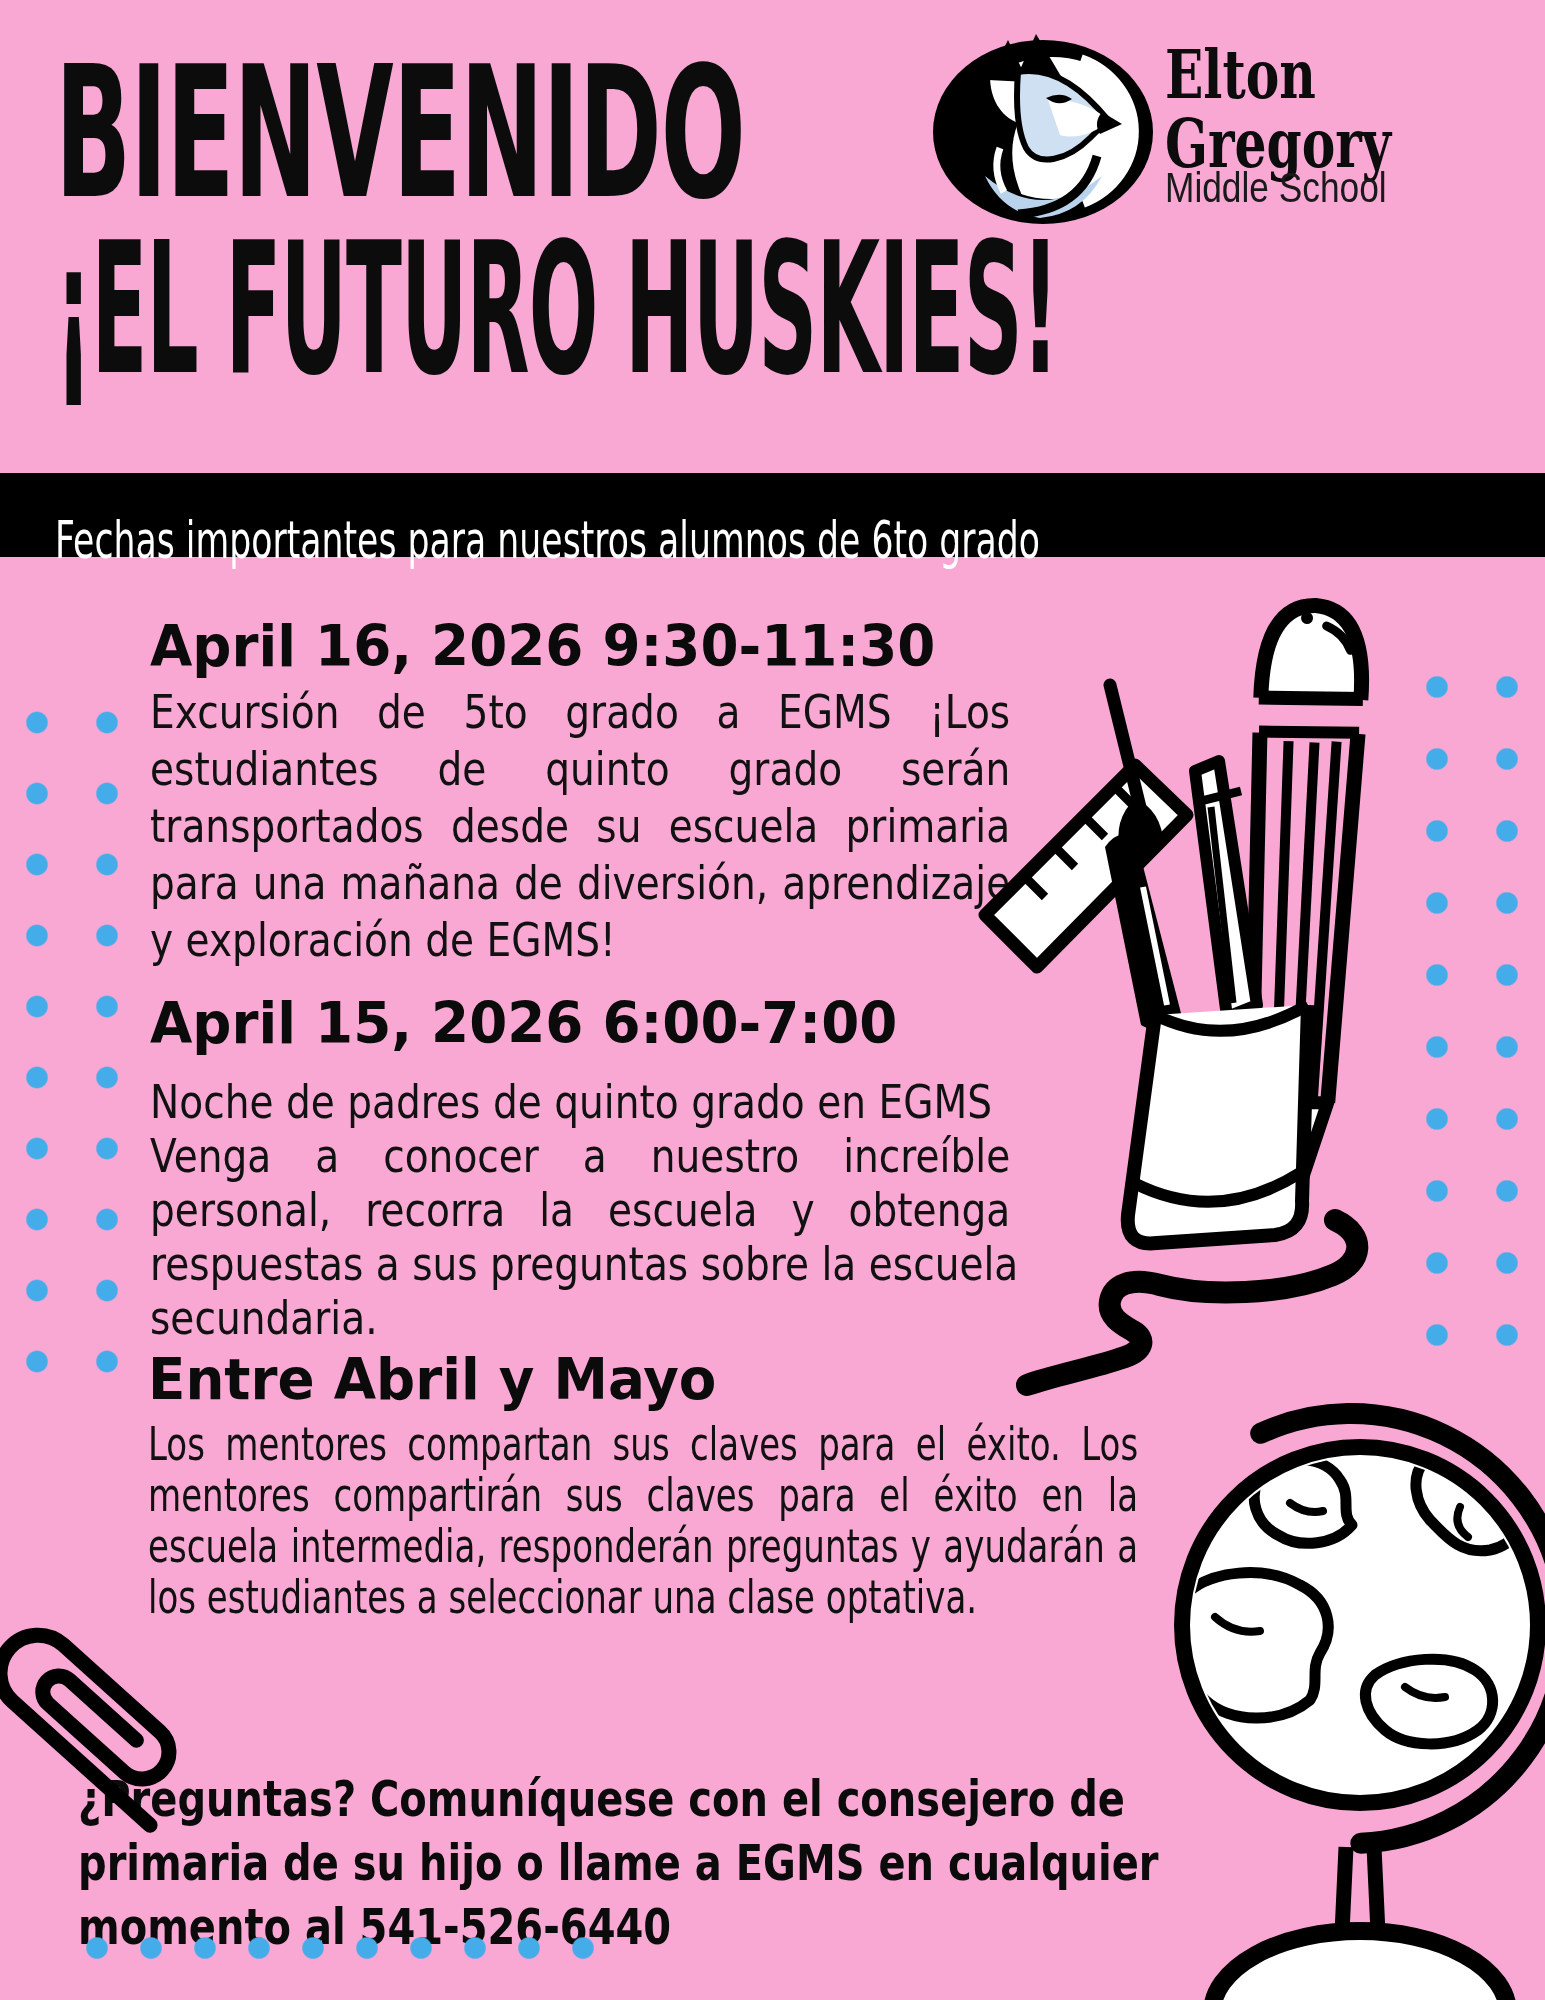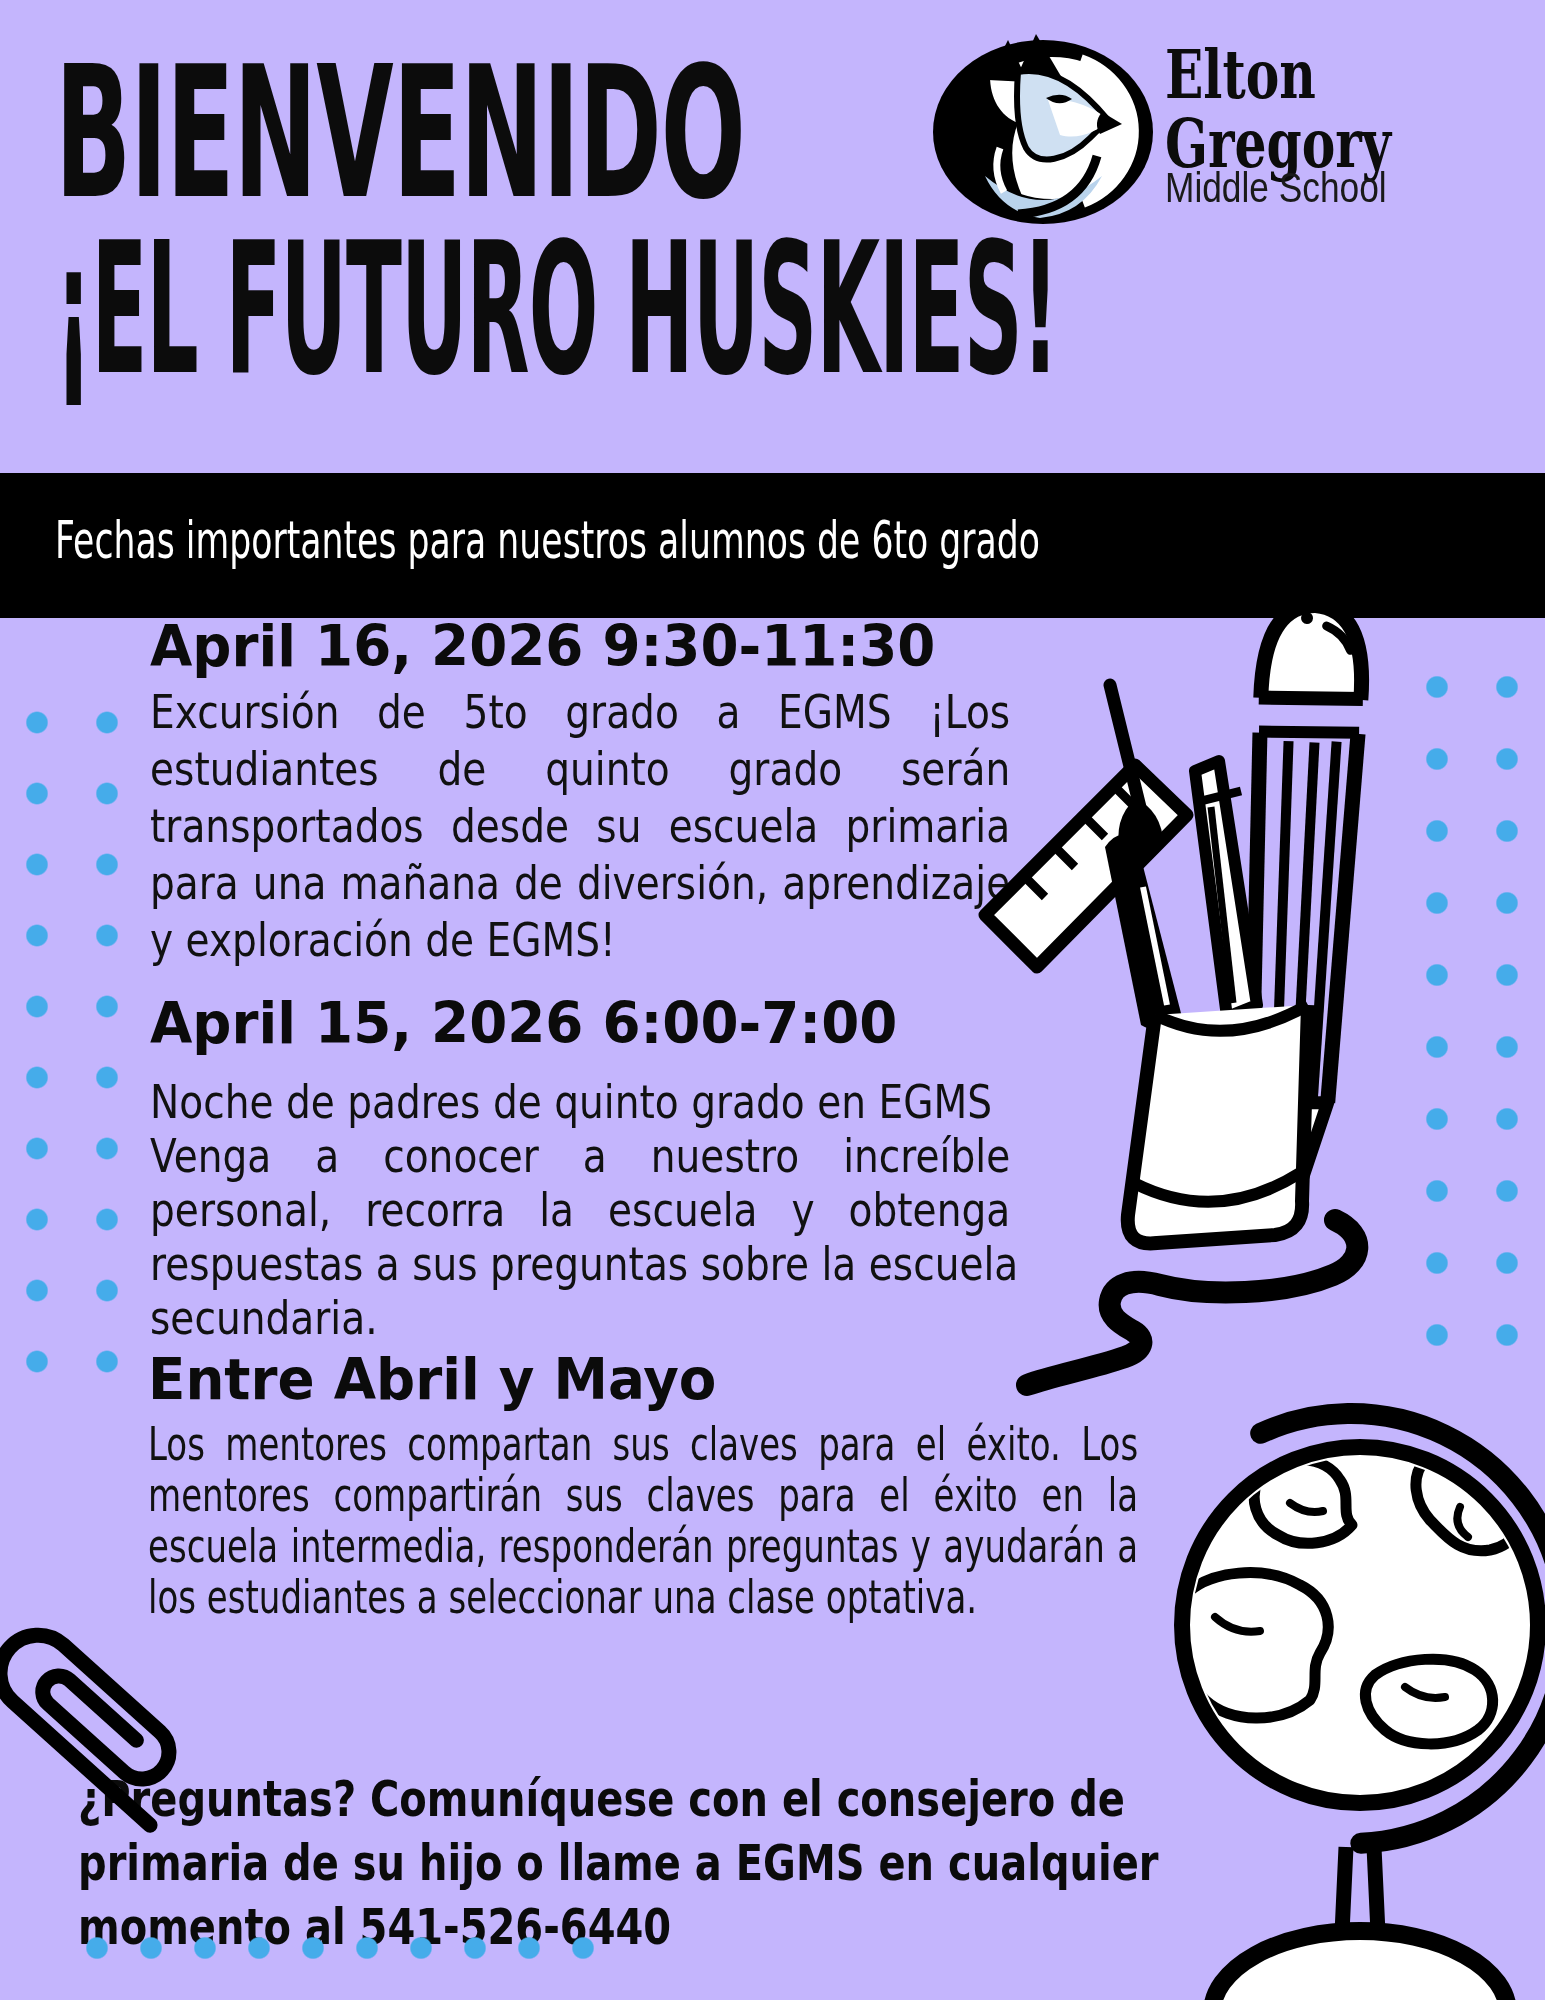--- a/index.html
+++ b/index.html
@@ -1,18 +1,18 @@
 <!DOCTYPE html>
 <html><head>
 <meta charset="utf-8">
 <style>
   html,body { margin:0; padding:0; background:#e8e8e8; }
   .page {
     position:relative; width:1545px; height:2000px; margin:0 auto;
-    background:#c4b5fd; overflow:hidden;
+    background:#f9a8d4; overflow:hidden;
     font-family:"DejaVu Sans", sans-serif; color:#0d0d0d;
   }
   
   .title-line {
     position:absolute; left:55px; font-weight:bold; font-size:182px; line-height:182px;
     white-space:nowrap; transform-origin:left top; letter-spacing:-2px; color:#0c0c0c;
   }
   .title-l1 { top:42px;  transform:scaleX(0.55); }
   .title-l2 { top:218px; transform:scaleX(0.45); }
   
@@ -24,21 +24,21 @@
     transform:scaleX(0.74); color:#0c0c0c;
   }
   .logo-name1 { top:40px; }
   .logo-name2 { top:109px; }
   .logo-type {
     position:absolute; top:167px; font-family:"Liberation Sans", sans-serif;
     font-size:42px; line-height:42px; white-space:nowrap; transform-origin:left top;
     transform:scaleX(0.84); color:#1a1a1a;
   }
   
-  .banner { position:absolute; left:0; top:473px; width:1545px; height:145px; background:#000000; }
+  .banner { position:absolute; left:0; top:473px; width:1545px; height:84px; background:#000000; }
   .banner-text {
     position:absolute; left:55px; top:38px; color:#ffffff; font-size:51px; line-height:60px;
     white-space:nowrap; transform-origin:left top; transform:scaleX(0.68); font-weight:normal;
   }
   
   .sec-h {
     position:absolute; margin:0; font-size:57px; line-height:57px; font-weight:bold;
     white-space:nowrap; transform-origin:left top; transform:scaleX(0.96); color:#0b0b0b;
   }
   .h1pos { left:150px; top:618px; }

